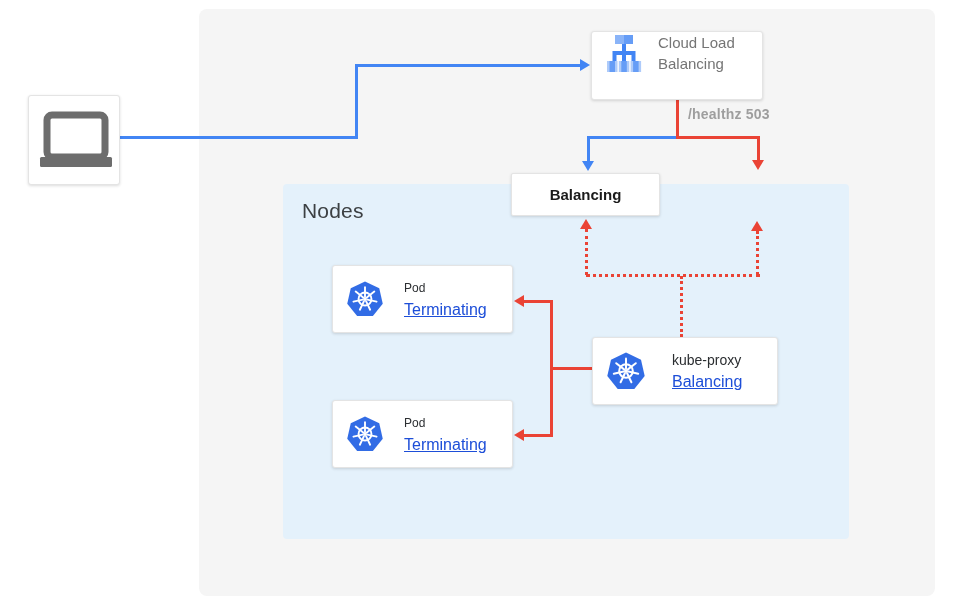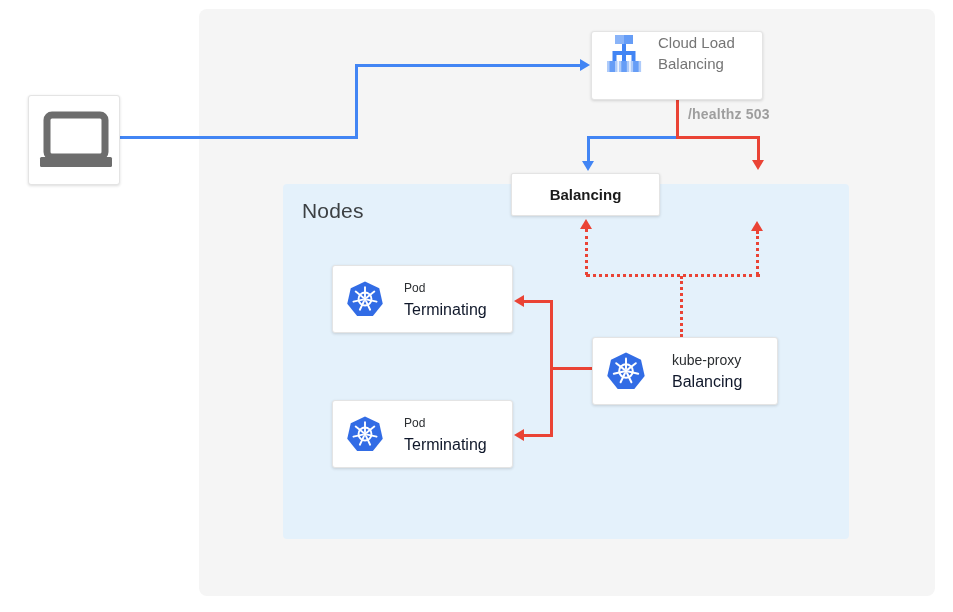--- a/index.html
+++ b/index.html
@@ -35,21 +35,21 @@
   .healthcheck-card { left:683px; top:171px; width:150px; height:47px; padding:0 4px; }
   .k8s-card { display:flex; align-items:center; }
   .pod-card { left:332px; width:181px; height:68px; padding-left:13px; }
   .pod-card-1 { top:265px; }
   .pod-card-2 { top:400px; }
   .kp-card { left:592px; top:337px; width:186px; height:68px; padding-left:13px; }
   .k8s-text { margin-left:20px; }
   .kp-card .k8s-text { margin-left:26px; }
   .k8s-title { font-size:12px; line-height:21px; color:#2b2e31; }
   .kp-card .k8s-title { font-size:14px; }
-  .k8s-sub { font-size:16px; line-height:21px; color:#0f172a; }
+  .k8s-sub { font-size:16px; line-height:21px; color:#1d4ed8;text-decoration:underline; }
   .healthz-label {
     position:absolute; left:688px; top:106px;
     font-size:14px; font-weight:bold; color:#9e9e9e; letter-spacing:.2px;
   }
   
   .line { position:absolute; }
   .h { height:3px; }
   .v { width:3px; }
   .blue { background:#4285f4; }
   .red { background:#ea4335; }

